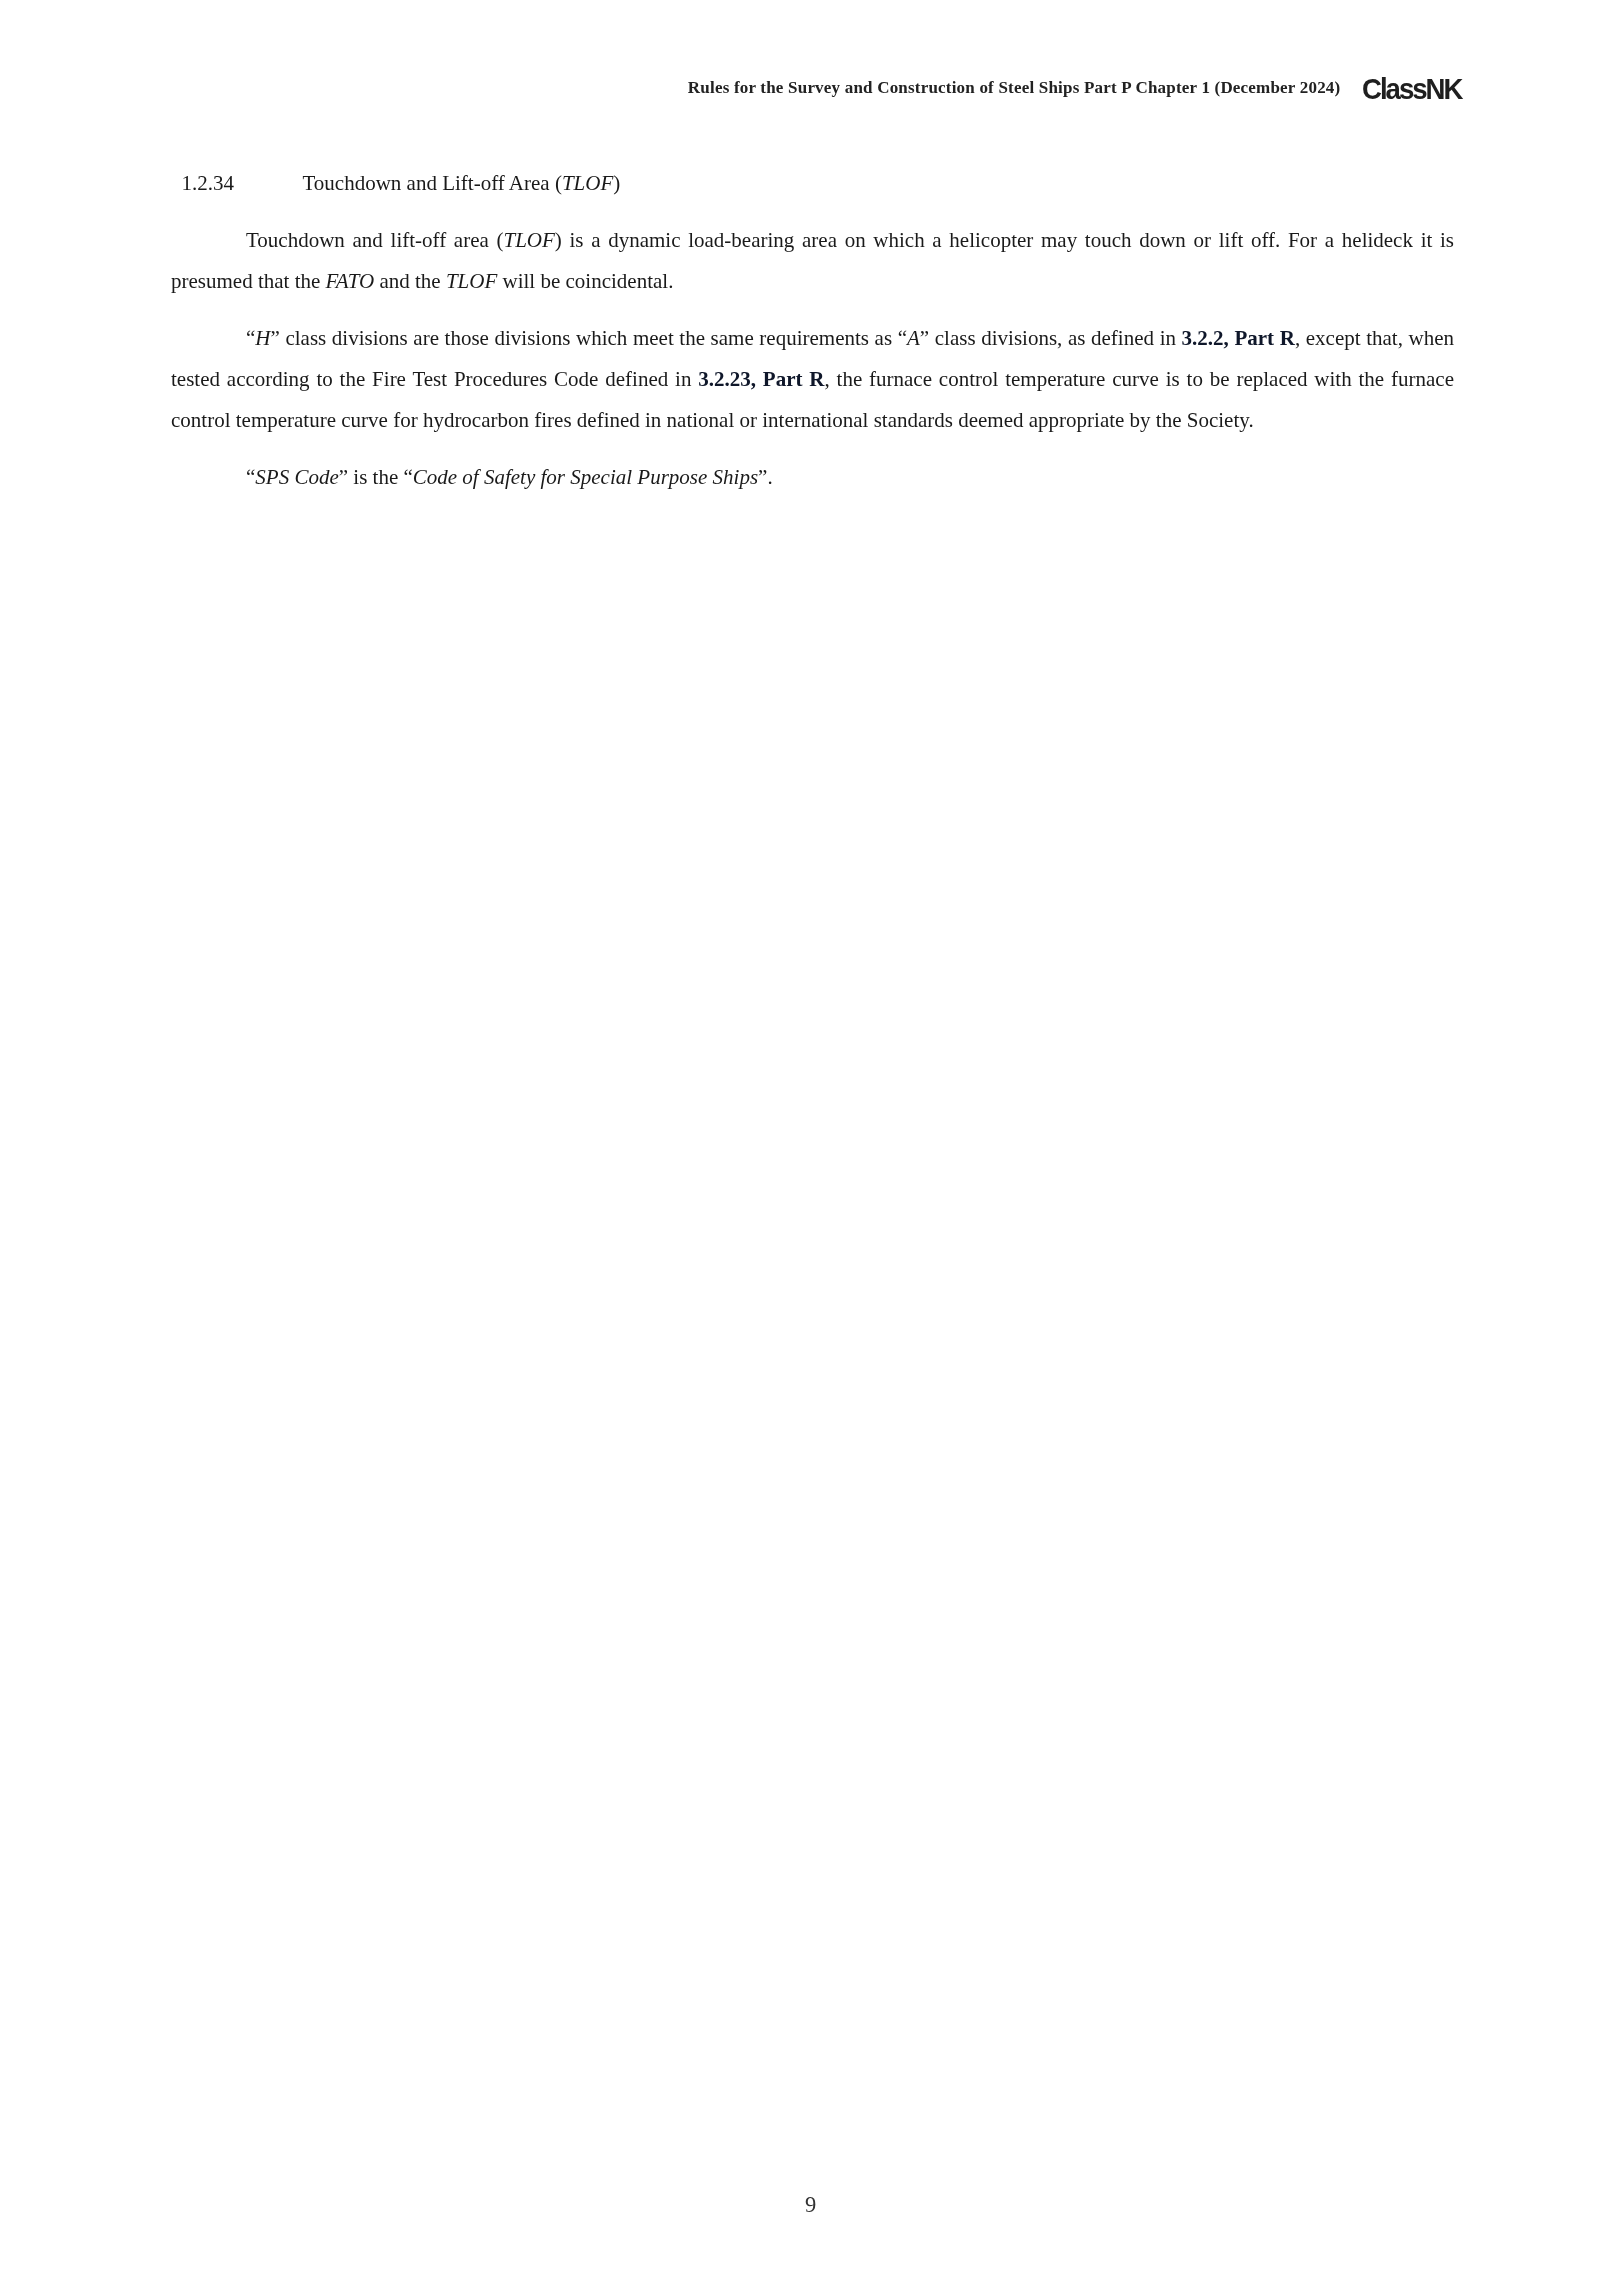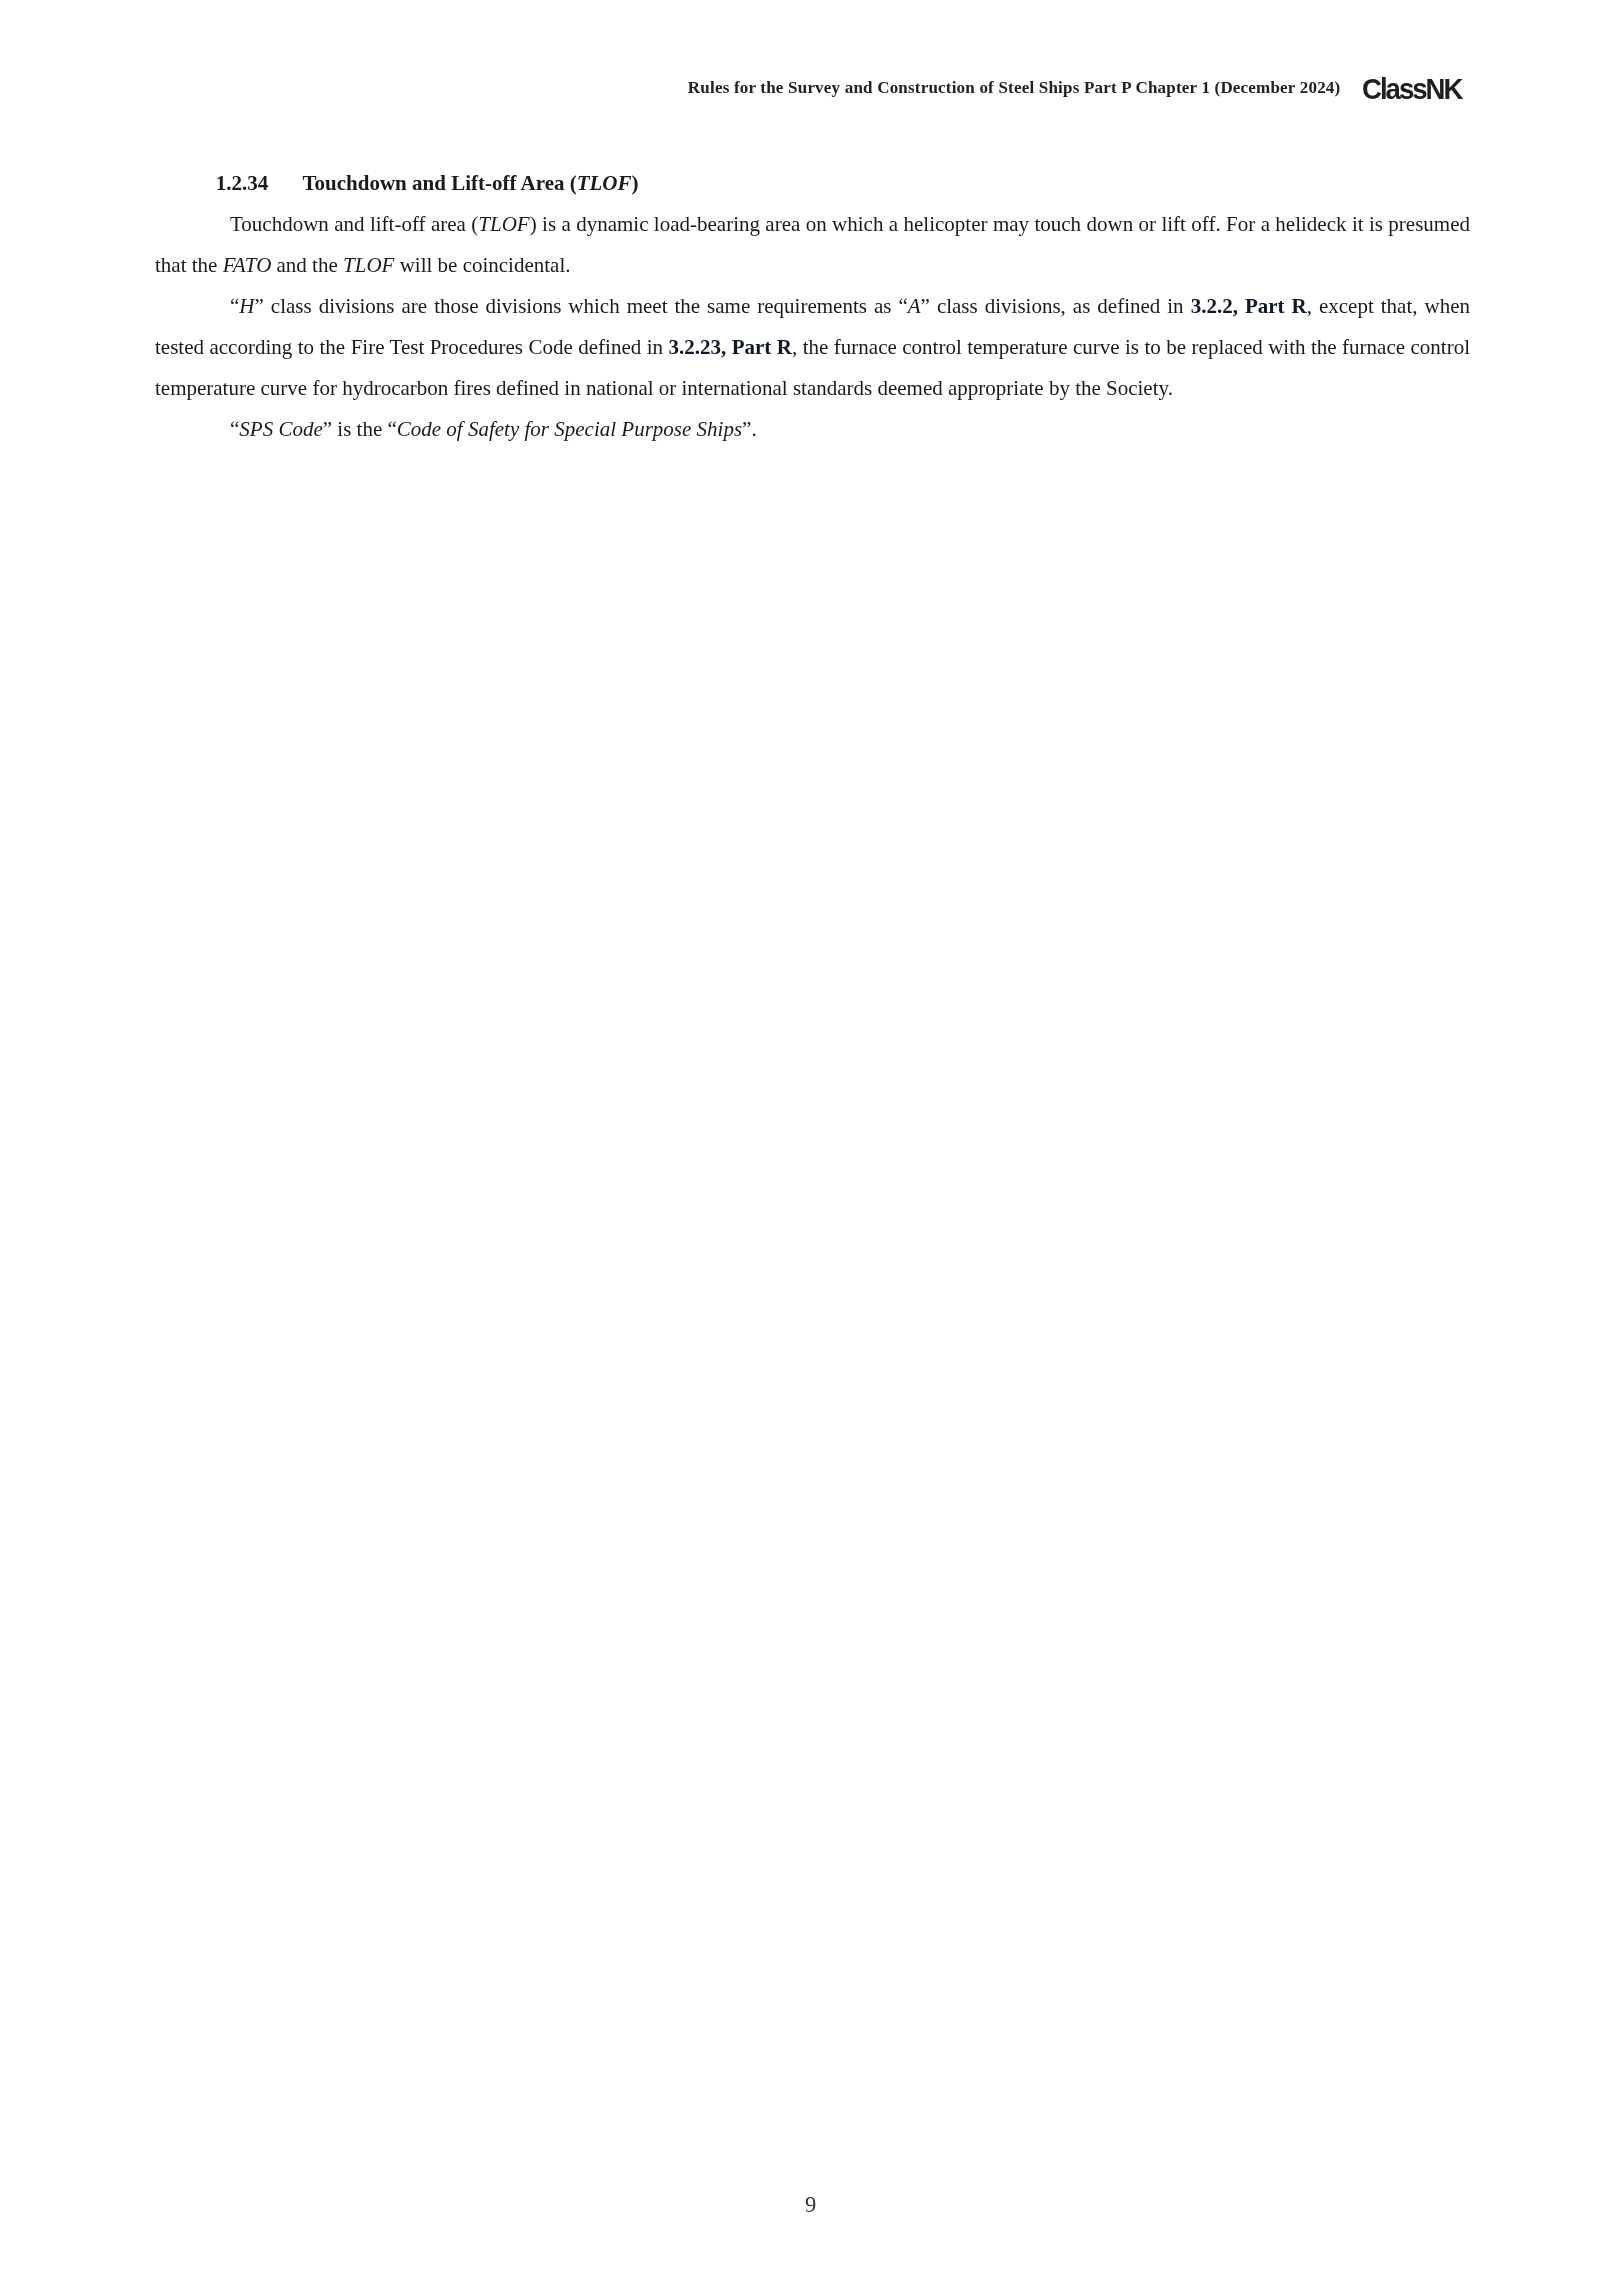--- a/index.html
+++ b/index.html
@@ -20,26 +20,26 @@
     font-family: "Liberation Sans", "DejaVu Sans", sans-serif;
     font-weight: bold; font-size: 30px; letter-spacing: -2.2px;
     color: #1f1f1f; transform: scaleX(0.92); transform-origin: left center;
     line-height: 1; margin-top: -3.9px;
   }
   .content {
     position: absolute; left: 155px; top: 163px; width: 1315px;
     font-size: 21px; line-height: 41px;
   }
   .sec-heading {
-    display: flex; font-weight: bold; height: 41px; padding-left: 26.5px; text-align: center;
+    display: flex; font-weight: normal; height: 41px; padding-left: 26.5px;
   }
   .sec-num { width: 121px; display: inline-block; }
   .sec-title i { font-style: italic; }
   .para {
-    text-indent: 75px; text-align: justify; margin: 0;
+    text-indent: 75px; text-align: justify; margin: 16px;
     text-align-last: left;
   }
   .para i { font-style: italic; }
   .ref { color: #0f172a; font-weight: bold; }
   .page-num {
     position: absolute; top: 2192px; left: 0; width: 100%;
     text-align: center; font-size: 22.5px; color: #333;
   }
 </style>
 </head>

